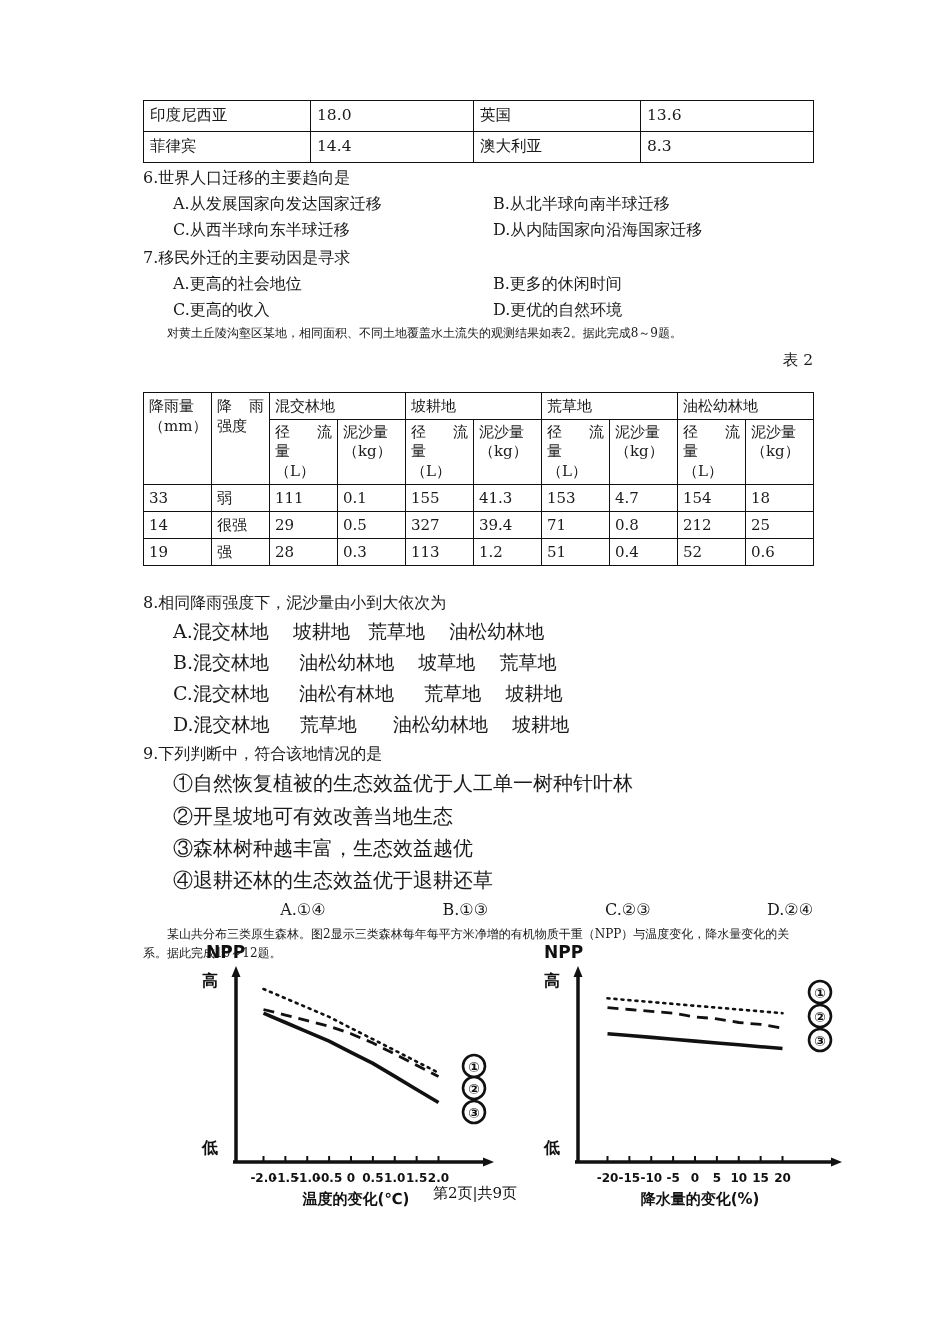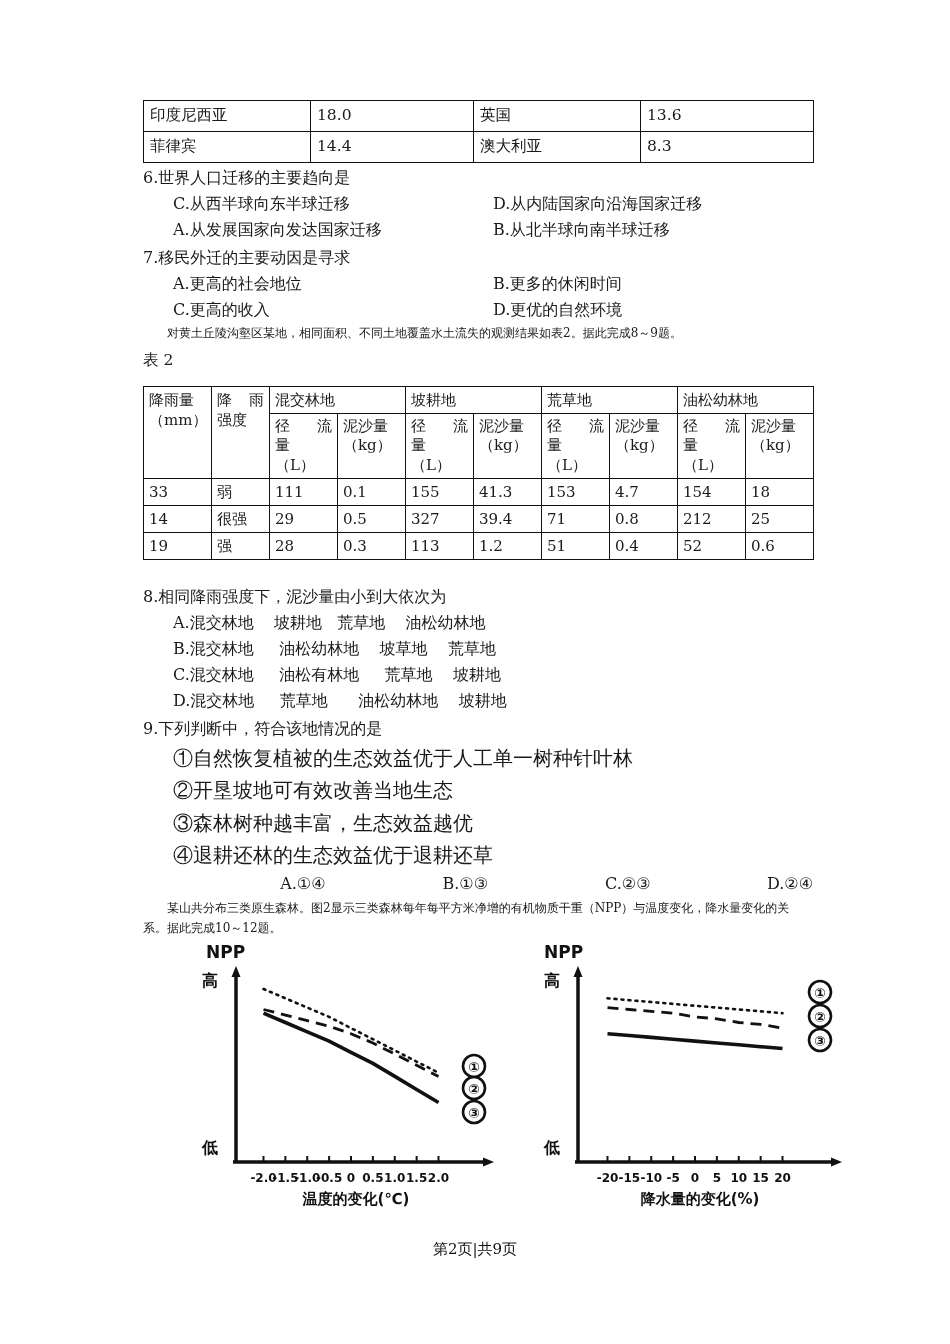--- a/index.html
+++ b/index.html
@@ -41,23 +41,23 @@
     padding: 4px 6px;
     vertical-align: top;
     text-align: left;
     font-weight: normal;
     font-size: 15.5px;
   }
   table.t1 td { height: 22px; }
 
   
   .t2cap {
-    text-align: left;
+    text-align: right;
     font-size: 15.5px;
-    margin: 6px 0 15px 0;
+    margin: 6px 0 21px 0;
   }
   table.t2 td {
     padding: 3px 5px;
     font-size: 15px;
   }
   .hdr-spread {
     display: flex;
     justify-content: space-between;
   }
   .subhdr {
@@ -92,21 +92,21 @@
     padding-left: 30px;
   }
   .abcd-row {
     display: flex;
     font-size: 16px;
     line-height: 1.62;
     padding-left: 20px;
   }
   .abcd-row > span { width: 25%; text-align: right; }
   .opt-line {
-    font-size: 16px;
+    font-size: 19px;
     line-height: 1.62;
     padding-left: 30px;
     white-space: pre;
   }
 
   
   .figures {
     position: absolute;
     left: 143px;
     top: 940px;
@@ -120,21 +120,21 @@
     height: 280px;
   }
   .fig-left { left: 45px; }
   .fig-right { left: 395px; }
   .fig svg { display: block; }
 
   
   .footer {
     position: absolute;
     left: 0;
-    top: 1240px;
+    top: 1184px;
     width: 950px;
     text-align: center;
     font-size: 15px;
     font-family: "DejaVu Serif", "Liberation Serif", serif;
     color: #111;
   }
 </style>
 </head>
 <body>
 
@@ -161,26 +161,26 @@
           <td>14.4</td>
           <td>澳大利亚</td>
           <td>8.3</td>
         </tr>
       </tbody>
     </table>
 
     <div class="q">6.世界人口迁移的主要趋向是</div>
     <div class="q-opts">
       <div class="opt-row">
+        <span class="opt-half">A.从发展国家向发达国家迁移</span>
+        <span class="opt-half">B.从北半球向南半球迁移</span>
+      </div>
+      <div class="opt-row">
         <span class="opt-half">C.从西半球向东半球迁移</span>
         <span class="opt-half">D.从内陆国家向沿海国家迁移</span>
-      </div>
-      <div class="opt-row">
-        <span class="opt-half">A.从发展国家向发达国家迁移</span>
-        <span class="opt-half">B.从北半球向南半球迁移</span>
       </div>
     </div>
 
     <div class="q">7.移民外迁的主要动因是寻求</div>
     <div class="q-opts">
       <div class="opt-row">
         <span class="opt-half">A.更高的社会地位</span>
         <span class="opt-half">B.更多的休闲时间</span>
       </div>
       <div class="opt-row">

